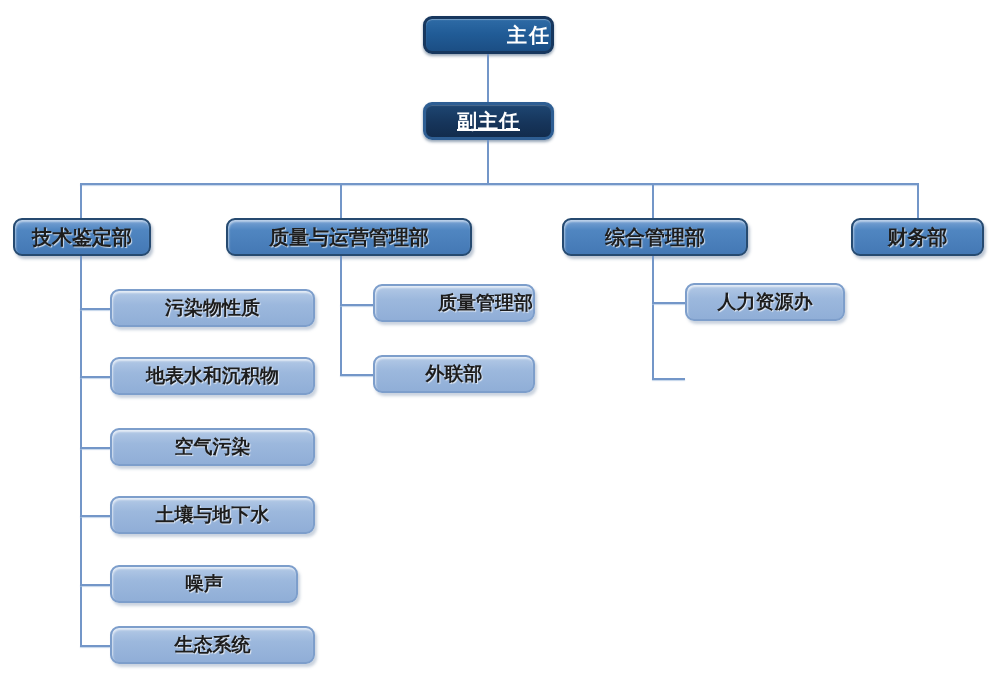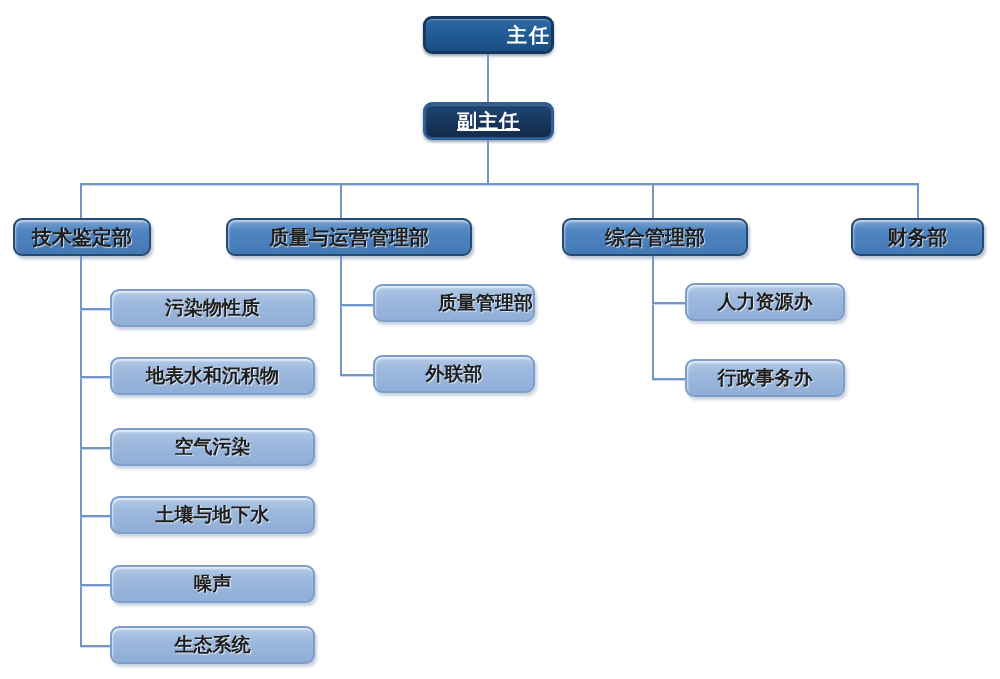--- a/index.html
+++ b/index.html
@@ -115,21 +115,21 @@
   </div>
   <div class="node l3" style="left:110px; top:357px; width:205px;font-family:Liberation Mono, monospace;">
     <span>地表水和沉积物</span>
   </div>
   <div class="node l3" style="left:110px; top:428px; width:205px;">
     <span>空气污染</span>
   </div>
   <div class="node l3" style="left:110px; top:496px; width:205px;">
     <span>土壤与地下水</span>
   </div>
-  <div class="node l3" style="left:110px; top:565px; width:205px;">
+  <div class="node l3" style="left:110px; top:565px; width:188px;">
     <span>噪声</span>
   </div>
   <div class="node l3" style="left:110px; top:626px; width:205px;">
     <span>生态系统</span>
   </div>
 
   <div class="vline" style="left:340px; top:256px; height:119px;"></div>
   <div class="hline" style="left:340px; top:304px; width:33px;"></div>
   <div class="hline" style="left:340px; top:374px; width:33px;"></div>
 
@@ -140,17 +140,14 @@
     <span>外联部</span>
   </div>
 
   <div class="vline" style="left:652px; top:256px; height:123px;"></div>
   <div class="hline" style="left:652px; top:302px; width:33px;"></div>
   <div class="hline" style="left:652px; top:378px; width:33px;"></div>
 
   <div class="node l3" style="left:685px; top:283px; width:160px;">
     <span>人力资源办</span>
   </div>
-  <div class="node l3" style="left:685px; top:359px; width:160px;">
-    <span>行政事务办</span>
-  </div>
 
 </div>
 
 </body></html>

